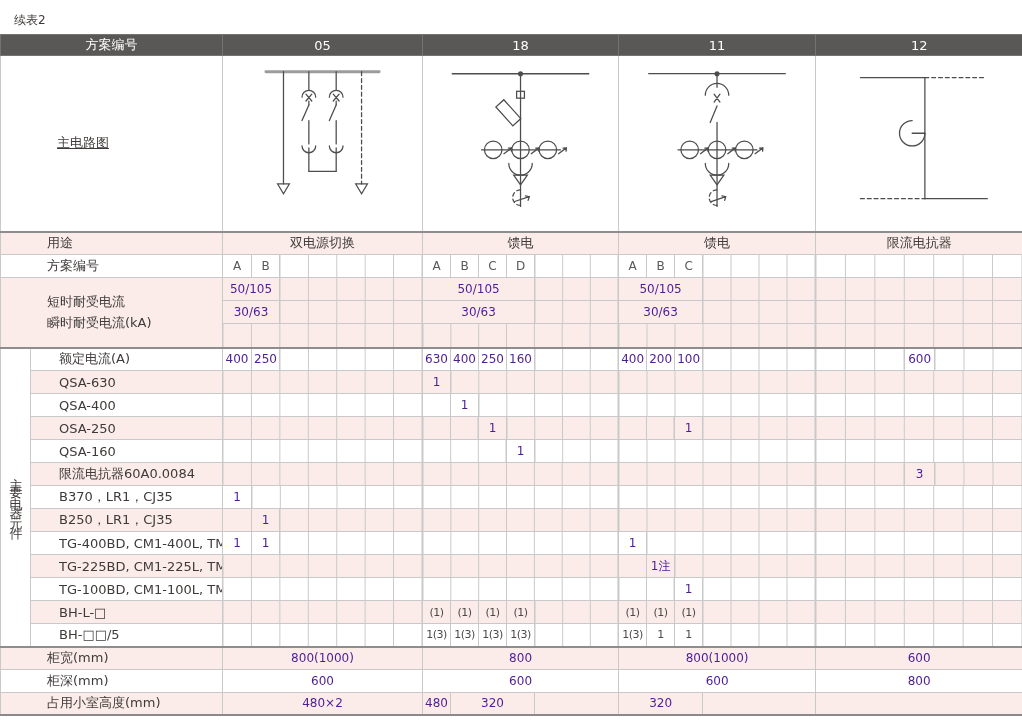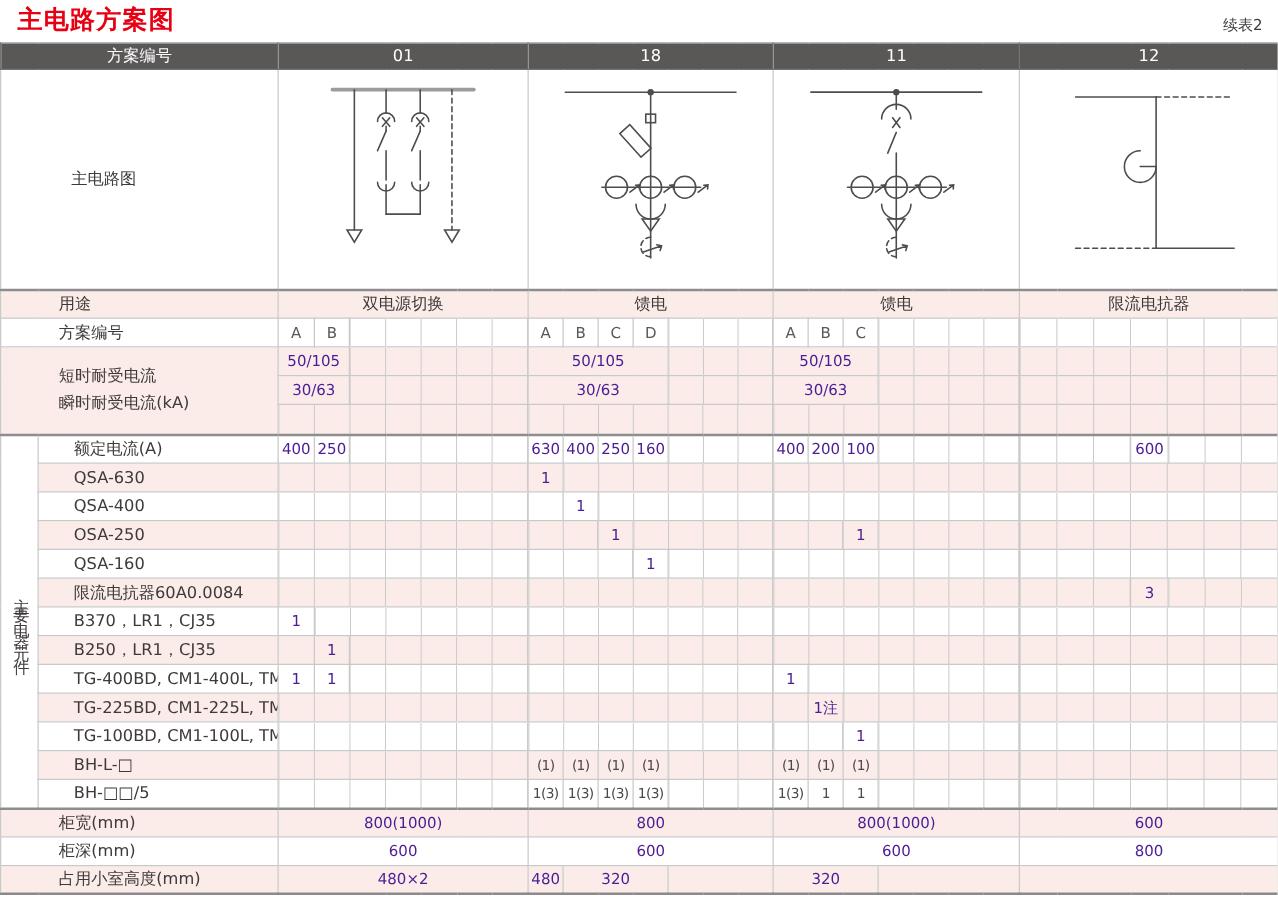--- a/index.html
+++ b/index.html
@@ -4,21 +4,21 @@
 <style>
   html,body{margin:0;padding:0;background:#fff;}
   body{width:1022px;height:728px;font-family:"DejaVu Sans","Liberation Sans",sans-serif;color:#3e3a39;overflow:hidden;}
   .topbar{display:flex;justify-content:space-between;align-items:flex-end;padding:7px 12px 5px 14px;height:34px;box-sizing:border-box;}
   .title{font-size:20px;font-weight:bold;color:#e60012;letter-spacing:1px;}
   .cont{font-size:12px;color:#3e3a39;}
   table{border-collapse:collapse;table-layout:fixed;width:1022px;border-bottom:2px solid #8b8989;}
   td,th{border:1px solid #c9c9ca;padding:0;font-size:12px;text-align:center;overflow:hidden;white-space:nowrap;box-sizing:border-box;}
   thead th{background:#5a5757;color:#fff;font-weight:normal;font-size:13px;height:21px;border:1px solid #757272;}
   tbody tr{height:23px;}
-  tr.diag{height:176px;}
+  tr.diag{height:176px;text-decoration:underline;}
   tr.diag td{vertical-align:middle;background:#fff;}
   tr.sp{height:24px;}
   tr.last{height:22px;}
   tr.p td{background-color:#fbece9;}
   .gb{border-left-color:#8d8d8d;}
   tr.hs td{border-top:2px solid #8d8d8d;margin-left:12px;}
   .lbl{text-align:left;padding-left:46px;font-size:13px;}
   .lbl1{text-align:left;padding-left:28px;font-size:13px;}
   .dlbl{text-align:left;padding-left:56px;font-size:13px;}
   .lblw{text-align:left;padding-left:46px;font-size:13px;}
@@ -39,21 +39,20 @@
   .cd{width:100%;height:162px;display:block;}
   .cd path,.cd line,.cd rect,.cd circle{fill:none;stroke:#4d4d4d;stroke-width:1.3;stroke-linecap:round;}
   .cd .bus{stroke:#9c9c9c;stroke-width:3;}
   .cd .dash{stroke-dasharray:4 3;}
   .cd .dot{fill:#4d4d4d;stroke:none;}
 </style>
 </head>
 <body>
 
 <div class="topbar">
-  <div class="title">主电路方案图</div>
   <div class="cont">续表2</div>
 </div>
 
 <table>
 <colgroup>
 <col style="width:30px">
       <col style="width:192px">
 <col style="width:29px">
       <col style="width:28px">
       <col style="width:29px">
@@ -79,21 +78,21 @@
       <col style="width:30px">
       <col style="width:29px">
       <col style="width:30px">
       <col style="width:29px">
       <col style="width:30px">
       <col style="width:29px">
 </colgroup>
 <thead>
 <tr>
   <th colspan="2">方案编号</th>
-  <th colspan="7">01</th>
+  <th colspan="7">05</th>
   <th colspan="7">18</th>
   <th colspan="7">11</th>
   <th colspan="7">12</th>
 </tr>
 </thead>
 <tbody>
 
 <tr class="diag">
   <td colspan="2" class="dlbl">主电路图</td>
   <td colspan="7" class="gb">

